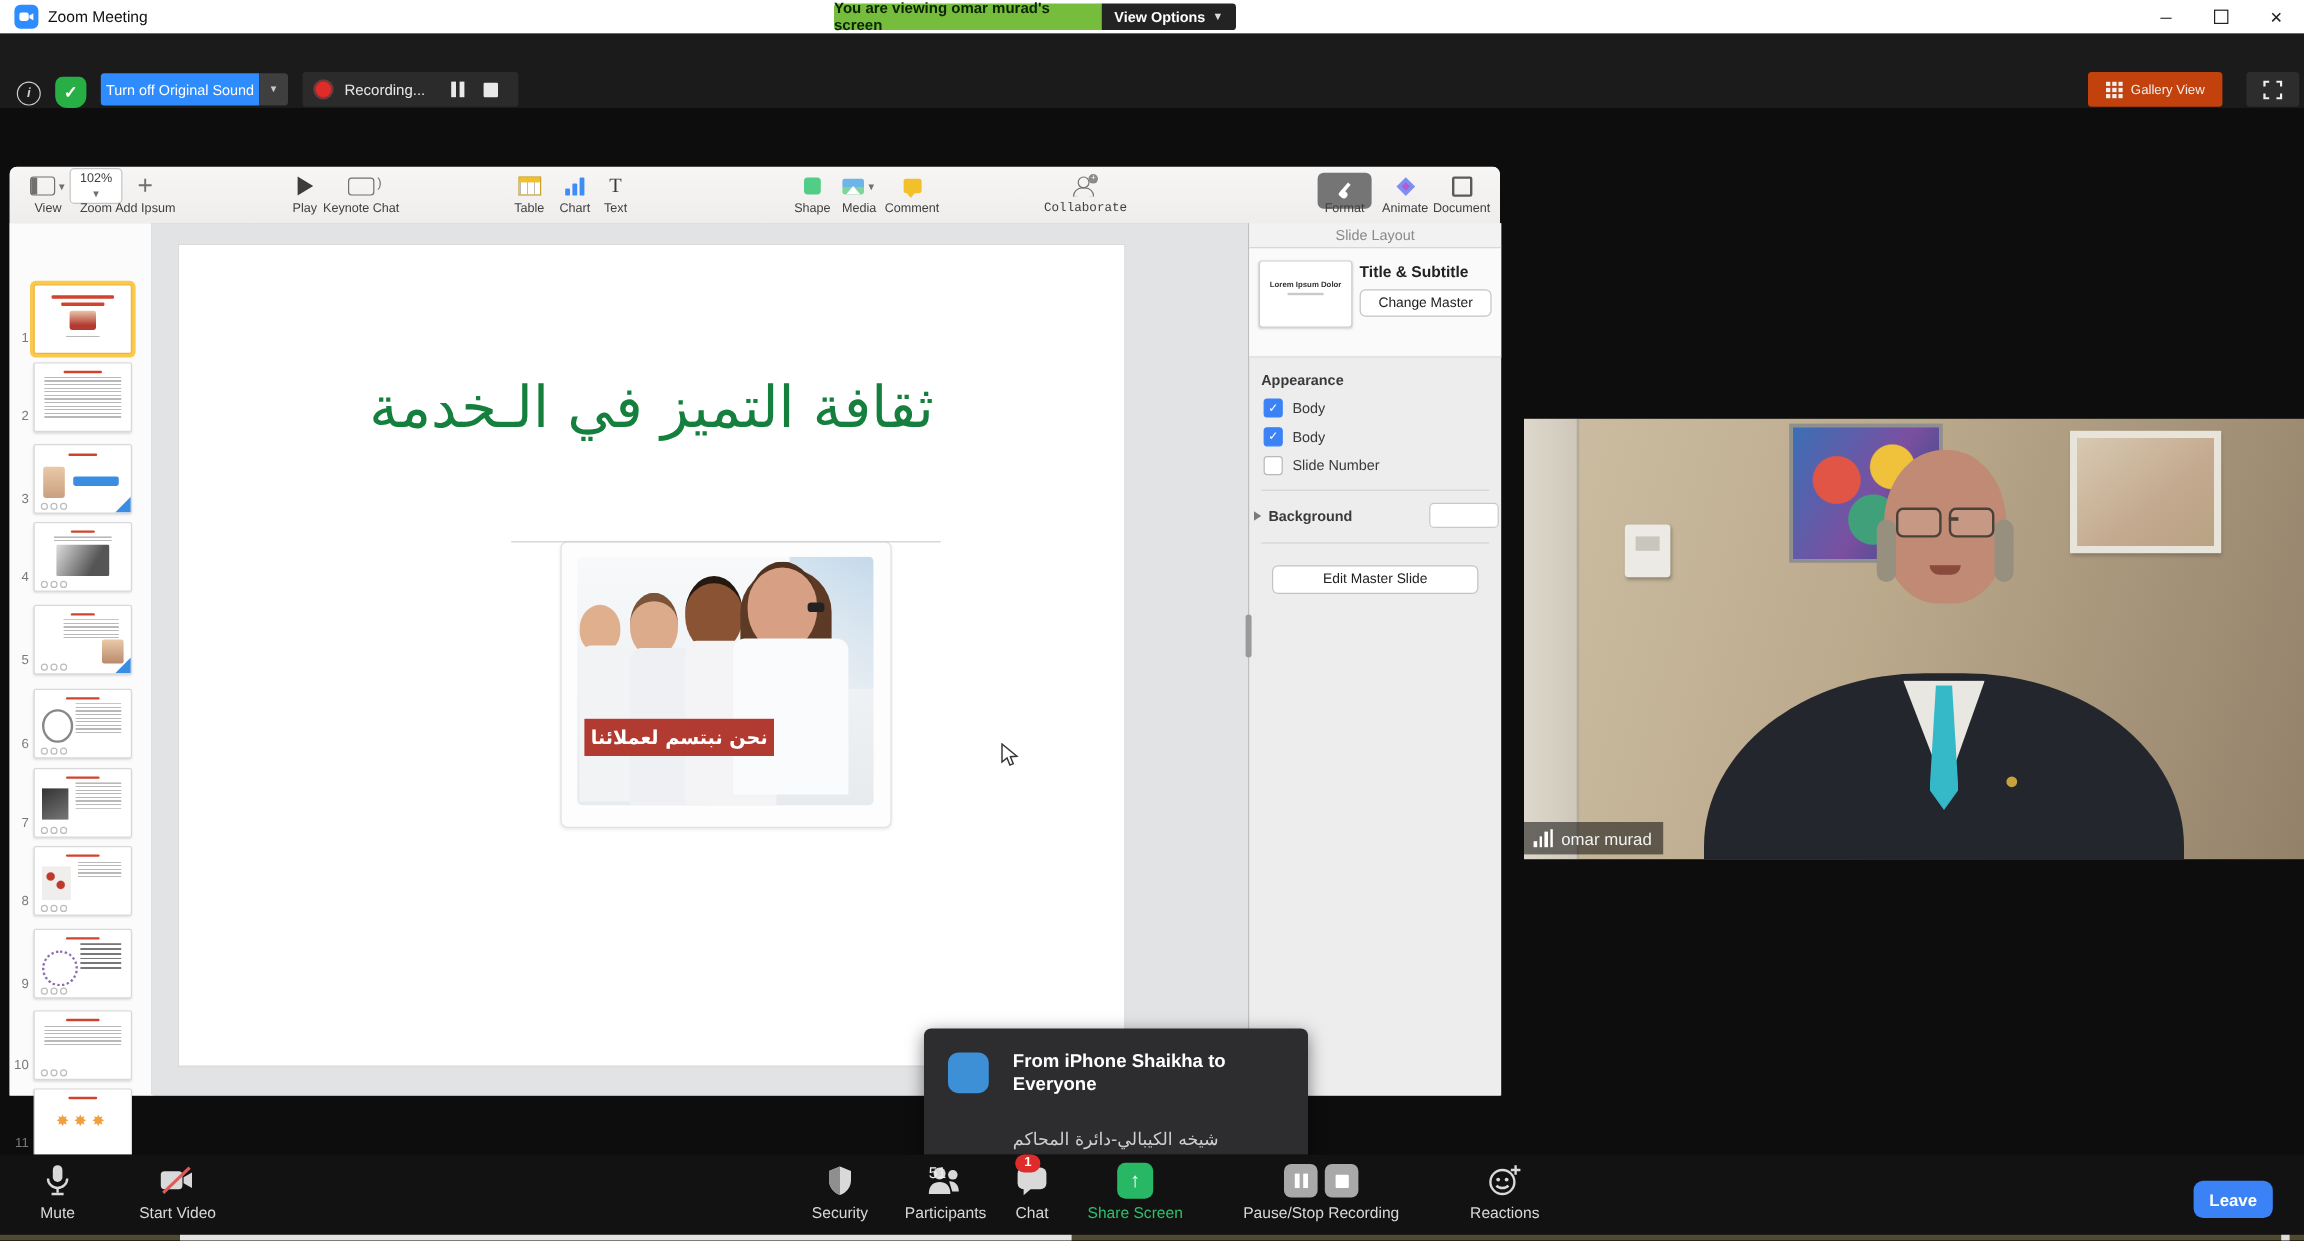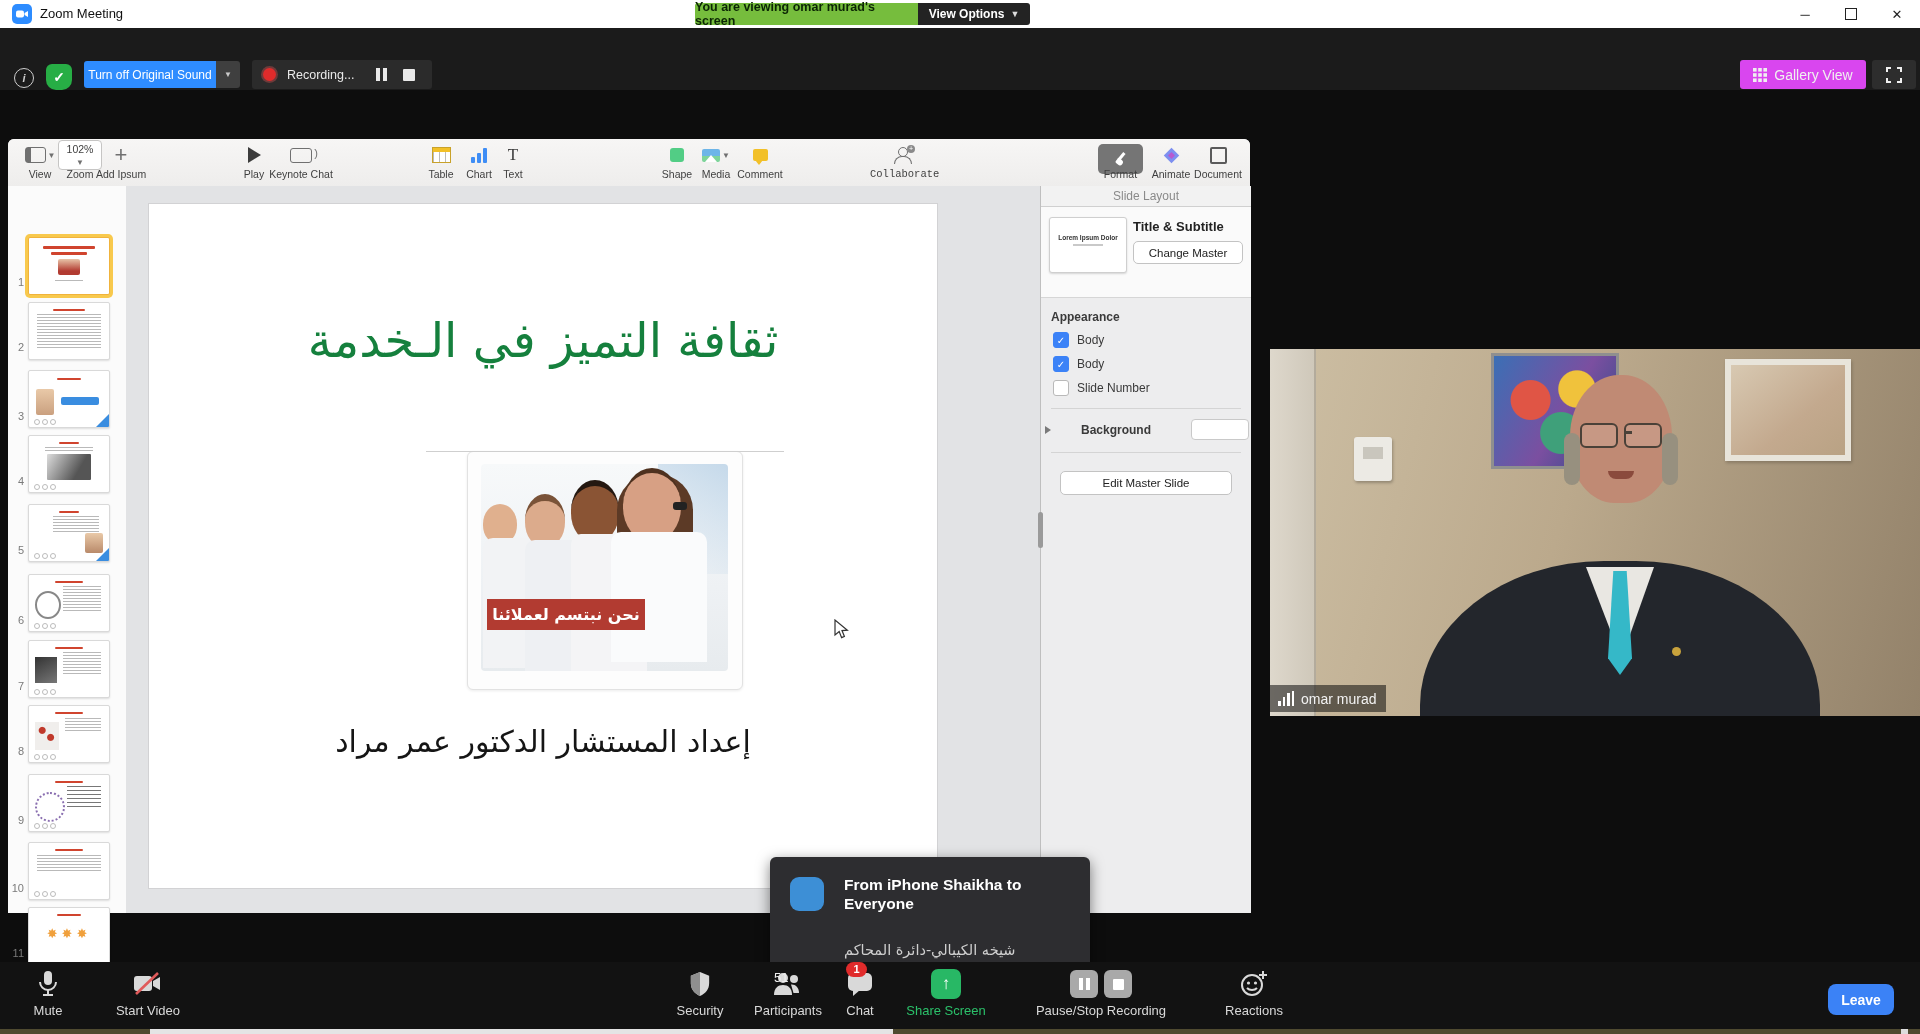--- a/index.html
+++ b/index.html
@@ -41,23 +41,23 @@
             border-radius:0 3px 3px 0;color:#c9c9c9;font-size:8px;display:flex;align-items:center;
             justify-content:center;}
   .recpill{position:absolute;left:252px;top:32px;width:180px;height:29px;background:#2b2b2b;
            border-radius:3px;display:flex;align-items:center;}
   .recdot{width:13px;height:13px;border-radius:50%;background:#e02b2b;margin-left:11px;
           box-shadow:0 0 0 2px #6e3a3a;}
   .rectxt{color:#e9e9e9;font-size:12.5px;margin-left:11px;}
   .recpause{margin-left:22px;display:flex;gap:3px;}
   .recpause i{display:block;width:4px;height:13px;background:#e9e9e9;}
   .recstop{margin-left:16px;width:12px;height:12px;background:#e9e9e9;border-radius:1px;}
-  .gallery{position:absolute;left:1740px;top:32px;width:126px;height:29px;background:#d946ef;
+  .gallery{position:absolute;left:1740px;top:32px;width:112px;height:29px;background:#c2410c;
            border-radius:3px;display:flex;align-items:center;justify-content:center;gap:7px;
-           color:#f0f0f0;font-size:14px;}
+           color:#f0f0f0;font-size:11px;}
   .fsbtn{position:absolute;left:1872px;top:32px;width:44px;height:29px;background:#2d2d2d;
          border-radius:3px;display:flex;align-items:center;justify-content:center;}
 
   
   .keynote{position:absolute;left:8px;top:139px;width:1242px;height:774px;background:#e2e3e5;
            border-radius:6px 6px 0 0;}
   .kn-toolbar{position:absolute;left:0;top:0;width:1242px;height:47px;
               background:linear-gradient(#f7f6f5,#eeedec);border-bottom:1px solid #c6c5c4;
               border-radius:6px 6px 0 0;}
   .kn-item{position:absolute;top:3px;height:42px;text-align:center;color:#3f3f3f;font-size:10.5px;}
@@ -153,21 +153,21 @@
   .cmbtn{position:absolute;left:92px;top:34px;width:108px;height:21px;background:#fff;
          border:1px solid #c3c3c3;border-radius:5px;font-size:11.5px;color:#222;
          display:flex;align-items:center;justify-content:center;}
   .appear{margin:12px 0 0 10px;font-size:12px;font-weight:bold;color:#3a3a3a;}
   .chkrow{display:flex;align-items:center;gap:8px;margin:8px 0 0 12px;}
   .chk{width:14px;height:14px;border-radius:3px;border:1px solid #b9b9b9;background:#fff;
        display:flex;align-items:center;justify-content:center;font-size:10px;color:#fff;}
   .chk.on{background:#3b82f7;border-color:#3b82f7;}
   .chklb{font-size:12px;color:#3a3a3a;}
   .insp-div{margin:12px 10px 0;border-top:1px solid #d4d4d4;}
-  .bgrow{display:flex;align-items:center;margin:10px 2px 0 4px;gap:24px;}
+  .bgrow{display:flex;align-items:center;margin:10px 2px 0 4px;}
   .disc{width:0;height:0;border-top:4px solid transparent;border-bottom:4px solid transparent;
         border-left:6px solid #7a7a7a;margin-right:6px;}
   .bglb{font-size:12px;font-weight:bold;color:#3a3a3a;}
   .bgwell{margin-left:auto;width:56px;height:19px;background:#fff;border:1px solid #c9c9c9;border-radius:4px;}
   .emsbtn{margin:18px auto 0;width:170px;height:22px;background:#fff;border:1px solid #c3c3c3;
           border-radius:5px;font-size:11.5px;color:#222;display:flex;align-items:center;justify-content:center;}
   .grip{position:absolute;left:-3px;top:326px;width:5px;height:36px;background:#9a9a9a;border-radius:3px;}
 
   
   .video{position:absolute;left:1270px;top:349px;width:650px;height:367px;overflow:hidden;
@@ -549,21 +549,20 @@
             </div>
             <div class="person" style="left:142px;top:4px;">
               <div style="position:absolute;left:-6px;top:6px;width:76px;height:150px;background:#5c3a26;border-radius:36px 36px 12px 12px;"></div>
               <div class="head" style="position:relative;width:58px;height:68px;background:#d7a084;border-top:5px solid #4e311f;"></div>
               <div style="position:absolute;left:50px;top:34px;width:14px;height:8px;background:#222;border-radius:3px;"></div>
               <div class="torso" style="position:relative;width:96px;height:130px;background:#fafbfc;margin:-9px 0 0 -12px;"></div>
             </div>
             <div class="caption ar">نحن نبتسم لعملائنا</div>
           </div>
         </div>
-        <div class="sl-sub ar">إعداد المستشار الدكتور عمر مراد</div>
       </div>
       <div class="cursor">
         <svg width="15" height="21" viewBox="0 0 15 21">
             <path d="M1 1 L1 16 L5.2 12.6 L7.6 18.6 L10.4 17.4 L8 11.6 L13.4 11.2 Z" fill="#fff" stroke="#333" stroke-width="1.2"></path>
           </svg>
       </div>
     </div>
 
     <div class="inspector">
       <div class="grip"></div>

